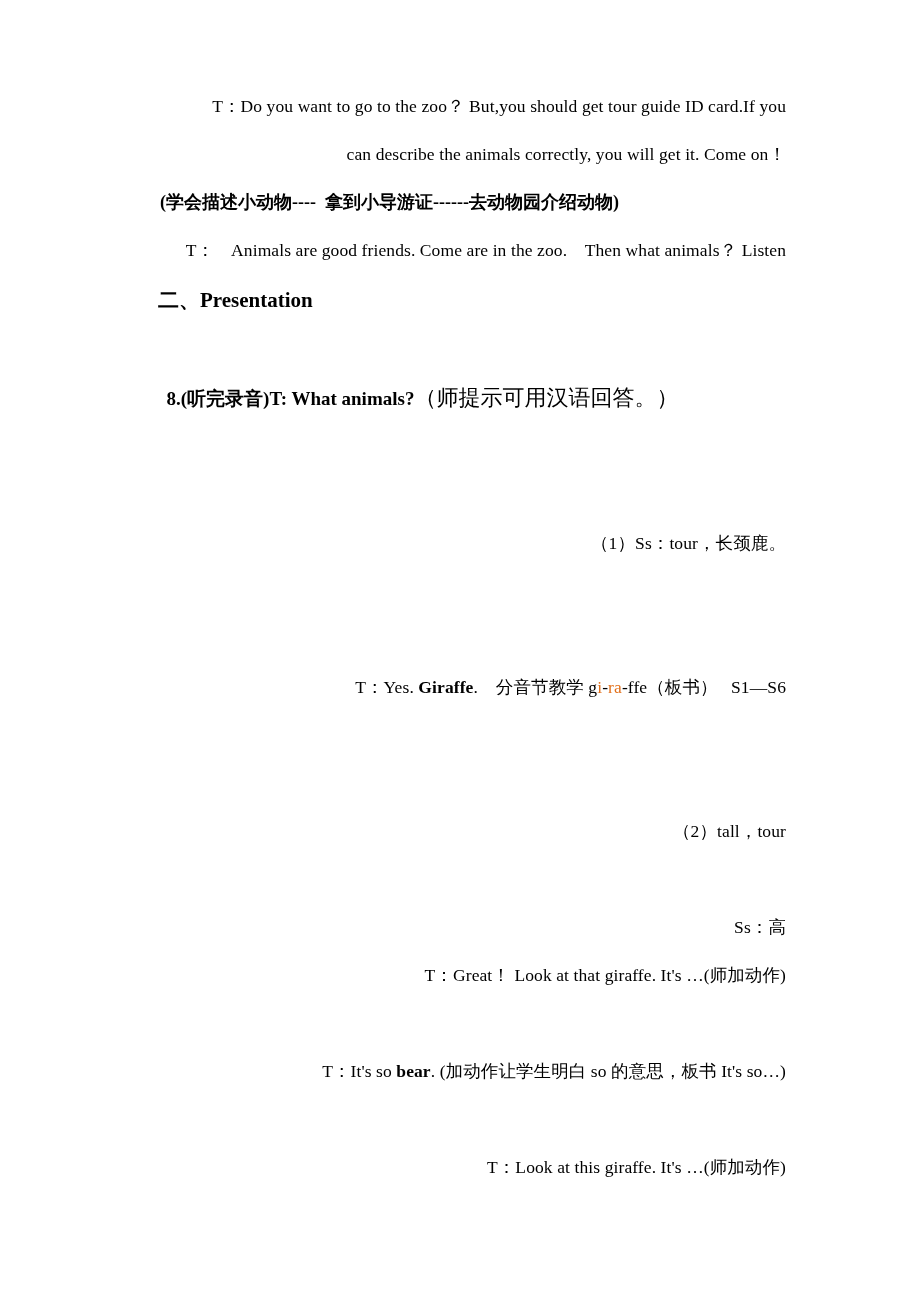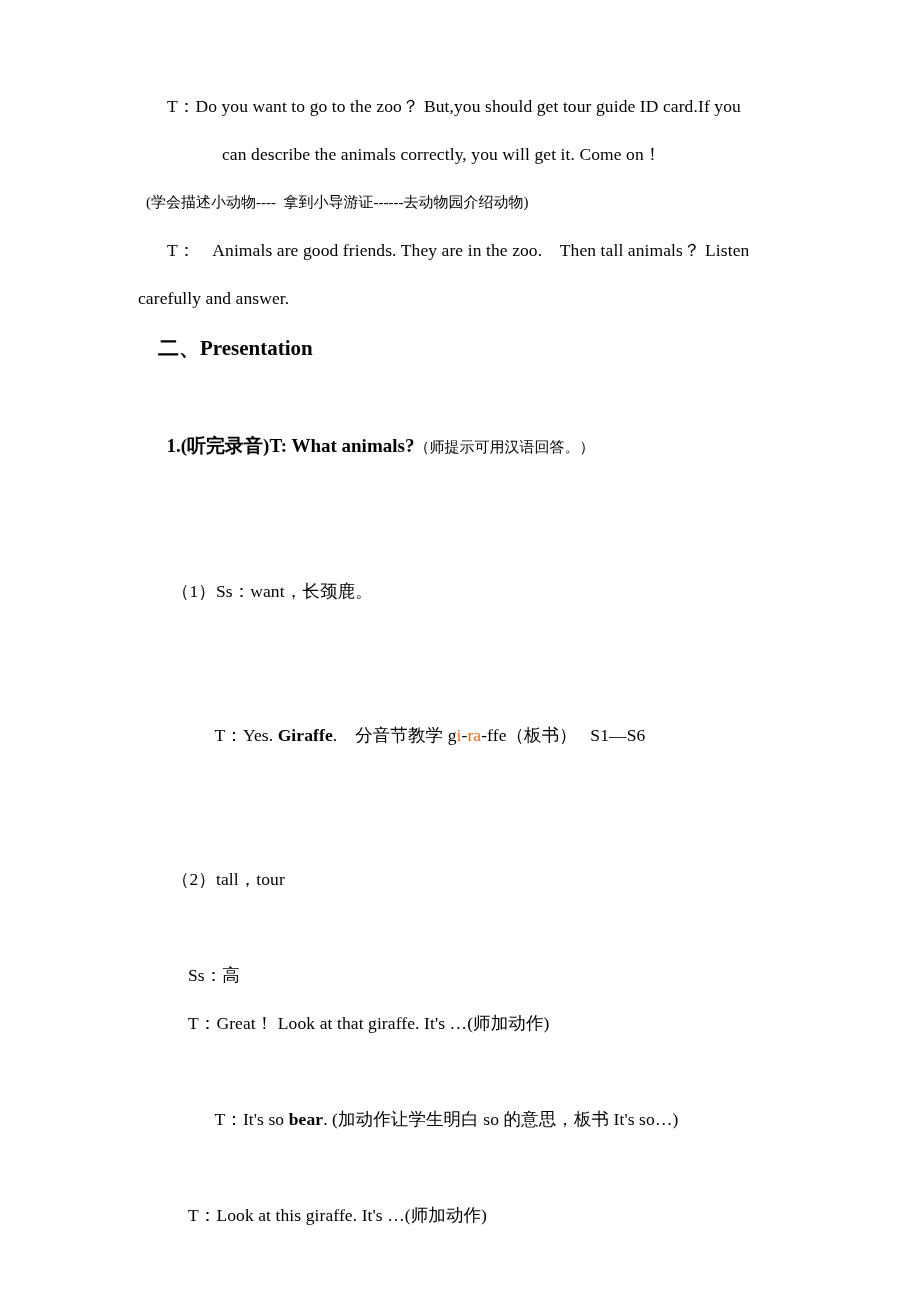--- a/index.html
+++ b/index.html
@@ -26,20 +26,21 @@
     position: absolute;
     left: 138px;
     top: 82px;
     width: 648px;
   }
   .line {
     font-size: 17.5px;
     line-height: 48px;
     white-space: pre;
     letter-spacing: 0.1px;
+    text-align: right;
   }
   
   .ind-0 { margin-left: 0px; }
   .ind-t1 { margin-left: 29px; }   
   .ind-cont { margin-left: 84px; } 
   .ind-num { margin-left: 7px; }   
   .ind-t2 { margin-left: 50px; }   
   .ind-ss { margin-left: 50px; } 
 
   .bold { font-weight: bold; }
@@ -51,55 +52,54 @@
     white-space: pre;
   }
   .heading3 {
     font-size: 19px;
     font-weight: bold;
     line-height: 48px;
     white-space: pre;
   }
   .cn-note {
     font-weight: normal;
-    font-size: 15px;
+    font-size: 22px;
   }
   .bold-cn {
-    font-weight: normal;
-    font-size: 15px;
+    font-weight: bold;
+    font-size: 18px;
     white-space: pre;
     line-height: 48px;
-    margin-left: 8px;
+    margin-left: 22px;
   }
   .accent { color: #E2701B; }
 </style>
 </head>
 <body>
 
 <div class="page">
   <div class="doc">
 
     <div class="line ind-t1">T：Do you want to go to the zoo？ But,you should get tour guide ID card.If you</div>
 
     <div class="line ind-cont">can describe the animals correctly, you will get it. Come on！</div>
 
     <div class="bold-cn">(学会描述小动物----  拿到小导游证------去动物园介绍动物)</div>
 
-    <div class="line ind-t1">T：    Animals are good friends. They are in the zoo.    Then tall animals？ Listen</div>
+    <div class="line ind-t1">T：    Animals are good friends. Come are in the zoo.    Then what animals？ Listen</div>
 
-    <div class="line ind-0">carefully and answer.</div>
 
     <div class="heading2">二、Presentation</div>
 
     <div class="heading3 ind-0">
-      <span>1.(听完录音)T: What animals?</span><span class="cn-note">（师提示可用汉语回答。）</span>
+      <span>8.(听完录音)T: What animals?</span><span class="cn-note">（师提示可用汉语回答。）</span>
     </div>
 
     <div class="line ind-num">
-      <span>（1）</span><span>Ss：want，长颈鹿。</span>
+      <span>（1）</span><span>Ss：tour，长颈鹿。</span>
     </div>
 
     <div class="line ind-t2">
       <span>T：Yes. </span><span class="bold">Giraffe</span><span>.    分音节教学 g</span><span class="accent">i</span><span>-</span><span class="accent">ra</span><span>-ffe（板书）   S1—S6</span>
     </div>
 
     <div class="line ind-num">
       <span>（2）</span><span>tall，tour</span>
     </div>
 

